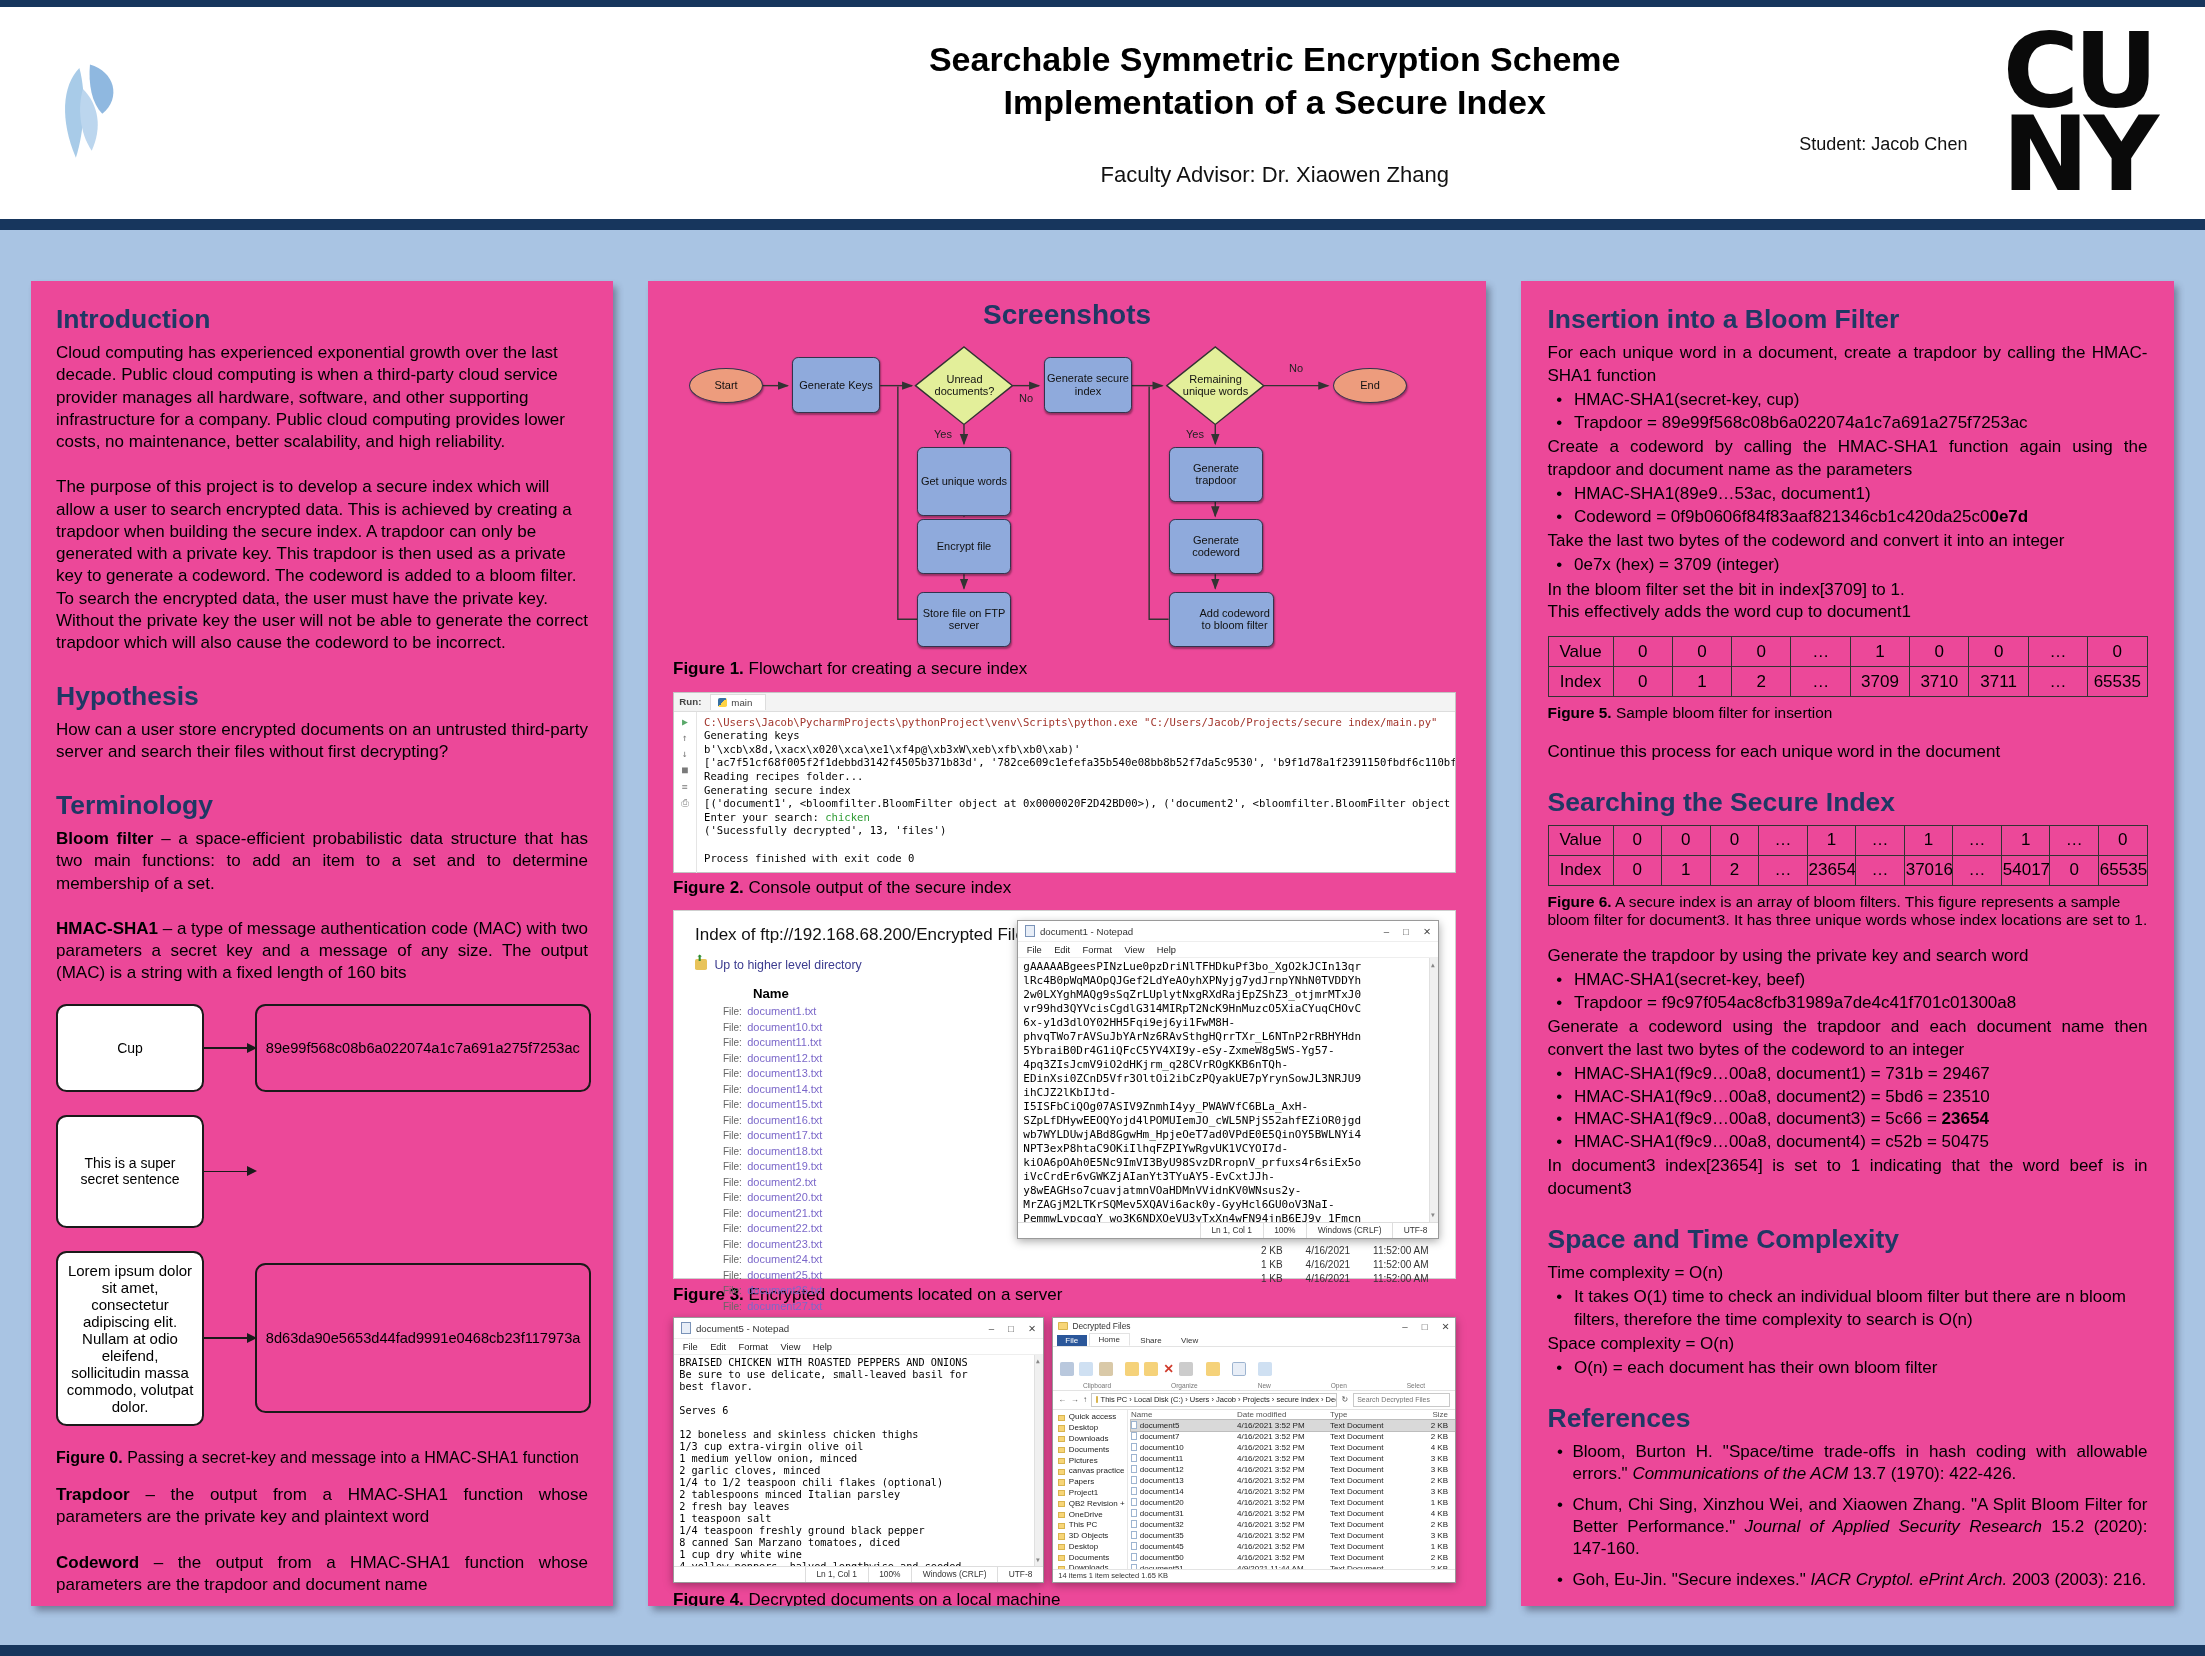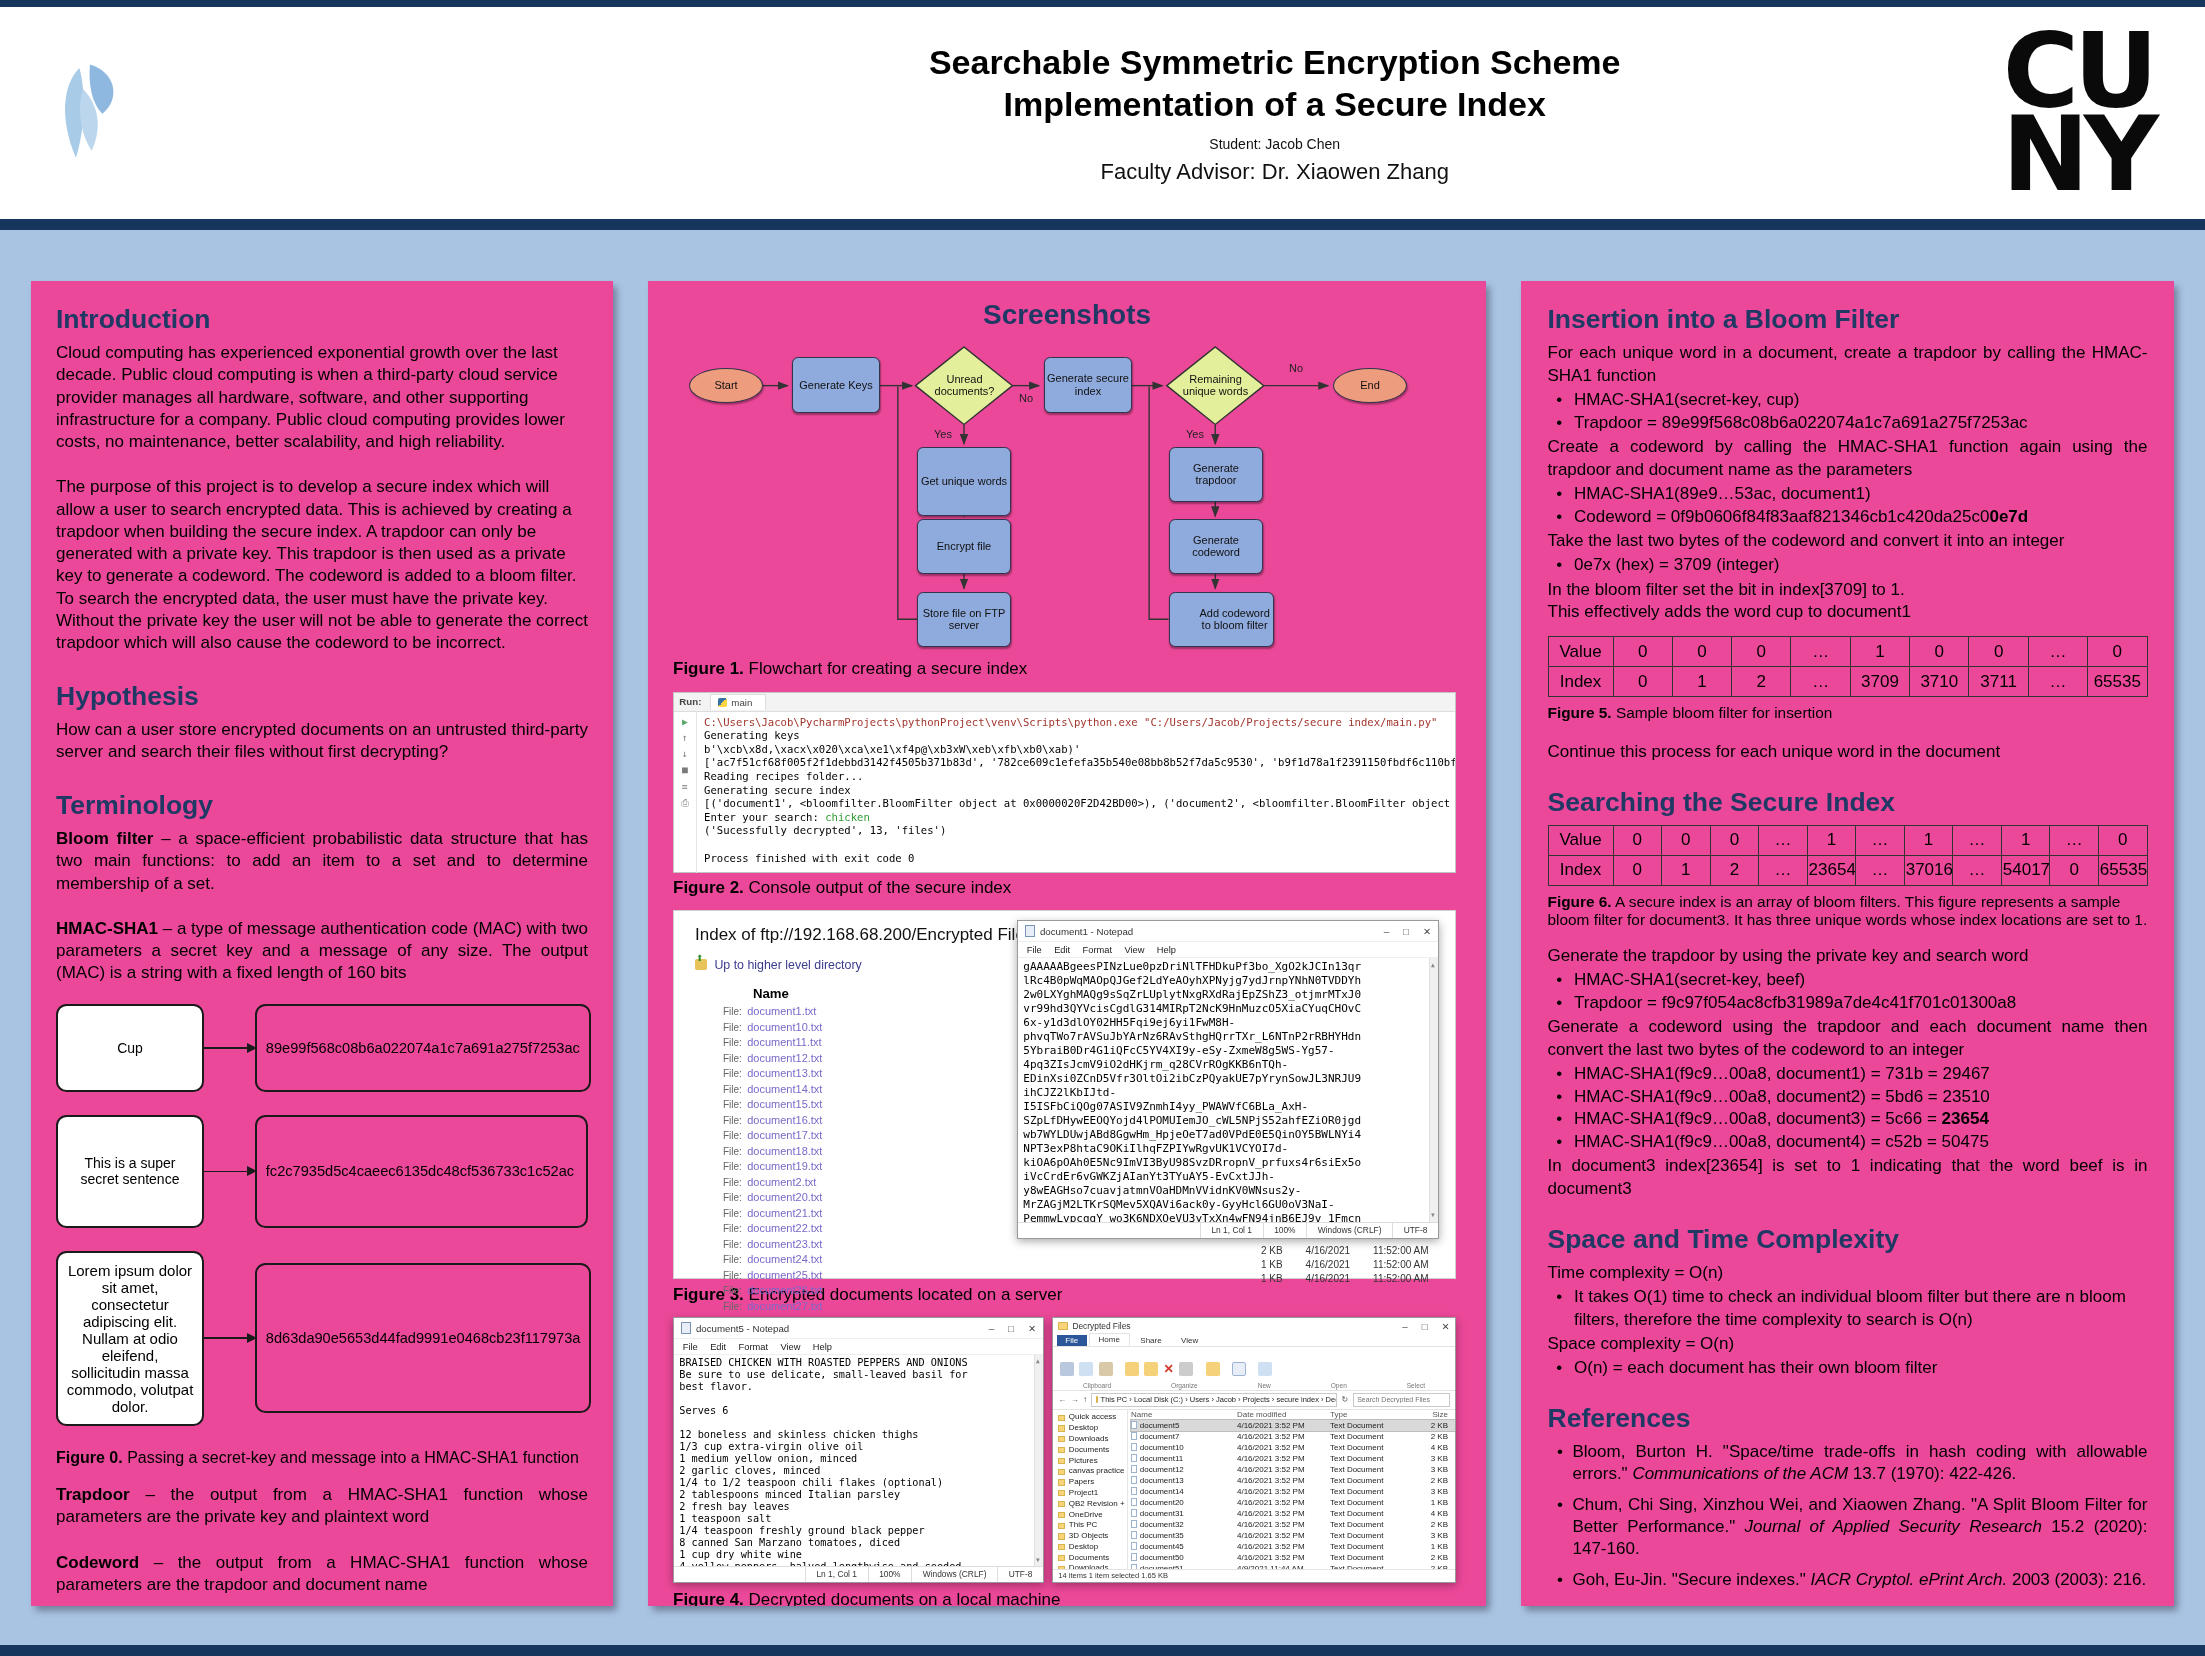--- a/index.html
+++ b/index.html
@@ -14,21 +14,21 @@
   .csi { display:flex; align-items:center; margin-left:53px; width:529px; }
   .csi-leaf { flex:0 0 88px; }
   .csi-text { display:flex; flex-direction:column; }
   .csi-univ { color:#9dc3e6; font-weight:bold; font-size:17px; letter-spacing:1.3px; text-align:center; line-height:1.15; }
   .csi-college { color:#6d6e71; font-size:46px; line-height:1.0; letter-spacing:0px; }
   .csi-college.l1 { margin-top:5.3px; margin-left:71px; }
   .csi-college.l2 { font-size:49px; }
 
   .hdr-center { flex:1; text-align:center; }
   .hdr-title { font-size:34px; font-weight:bold; color:#000; line-height:1.25; }
-  .hdr-sub { font-size:14px; color:#111; margin-top:10.6px; }
+  .hdr-sub { font-size:18px; color:#111; margin-top:10.6px;text-align:right; }
   .hdr-sub2 { font-size:22px; color:#111; margin-top:7px; }
 
   .cuny { margin-right:17.6px; width:221px; text-align:center; color:#0a0a0a; font-weight:bold;
           font-size:104px; line-height:0.80; letter-spacing:-5.3px; font-family:"DejaVu Sans", sans-serif; }
 
   .columns { position:absolute; top:281px; left:31px; display:grid; grid-template-columns:582px 838px 653px; gap:35px; }
   .card { background:#ec4899; height:1325px; box-shadow:4.4px 5.3px 7px rgba(40,40,60,.45); overflow:hidden; }
   .card.left { padding:23px 25px; }
   .card.mid { padding:17.6px 25px; }
   .card.right { padding:23px 26.5px; }
@@ -210,21 +210,20 @@
 
       <div class="f0">
         <div class="f0row r1">
           <div class="f0in">Cup</div>
           <div class="f0arrow"></div>
           <div class="f0out">89e99f568c08b6a022074a1c7a691a275f7253ac</div>
         </div>
         <div class="f0row r2">
           <div class="f0in">This is a super secret sentence</div>
           <div class="f0arrow"></div>
-          <div class="f0out">fc2c7935d5c4caeec6135dc48cf536733c1c52ac</div>
         </div>
         <div class="f0row r3">
           <div class="f0in">Lorem ipsum dolor sit amet, consectetur adipiscing elit. Nullam at odio eleifend, sollicitudin massa commodo, volutpat dolor.</div>
           <div class="f0arrow"></div>
           <div class="f0out">8d63da90e5653d44fad9991e0468cb23f117973a</div>
         </div>
       </div>
       <p class="caption"><b>Figure 0.</b><span> Passing a secret-key and message into a HMAC-SHA1 function</span></p>
 
       <p class="bodytext just term" style="margin-top:17.6px;"><b>Trapdoor</b><span> – the output from a HMAC-SHA1 function whose parameters are the private key and plaintext word</span></p>

